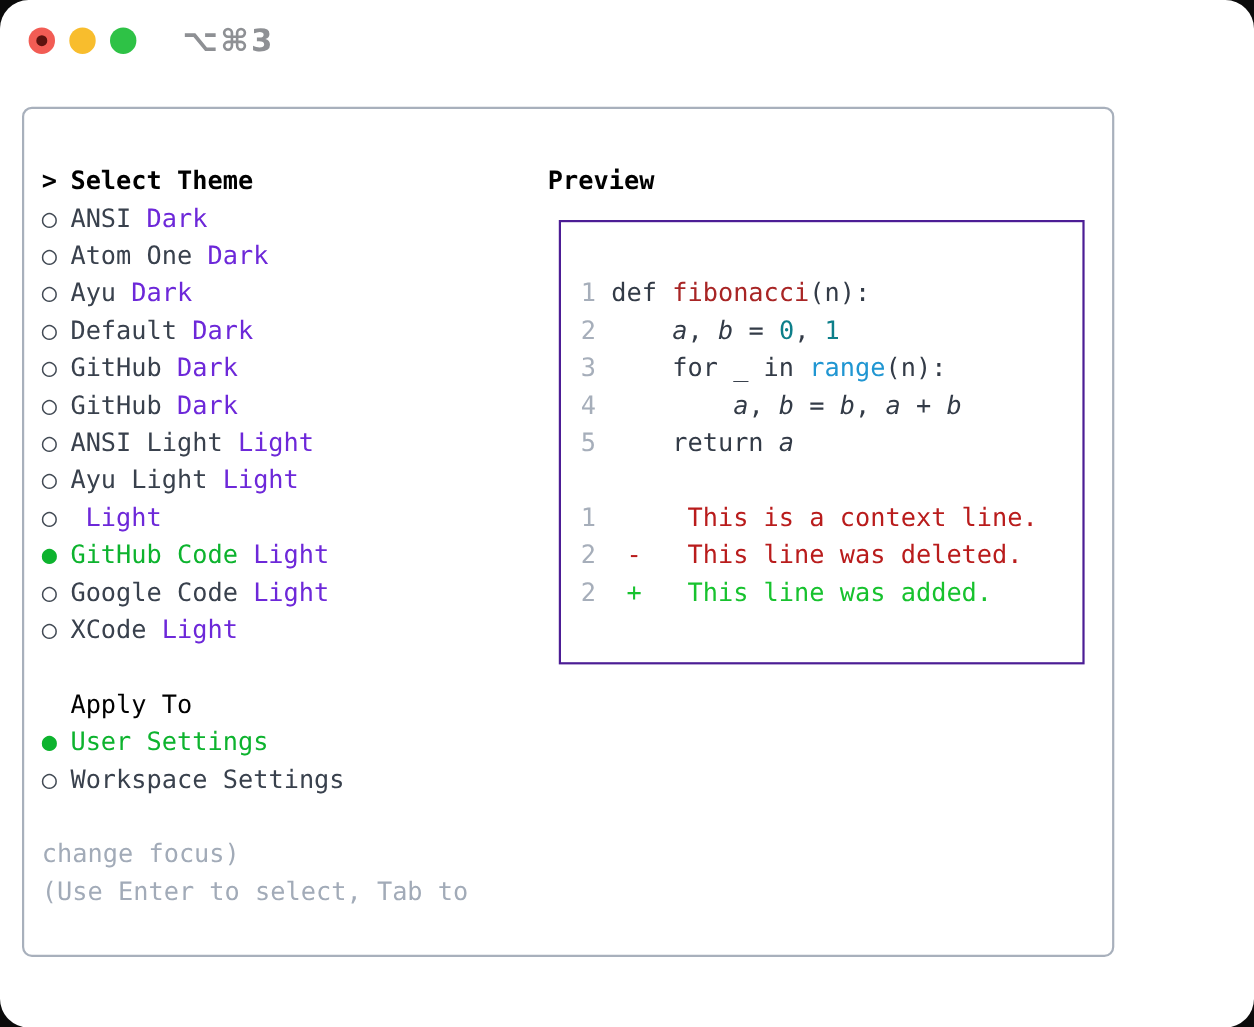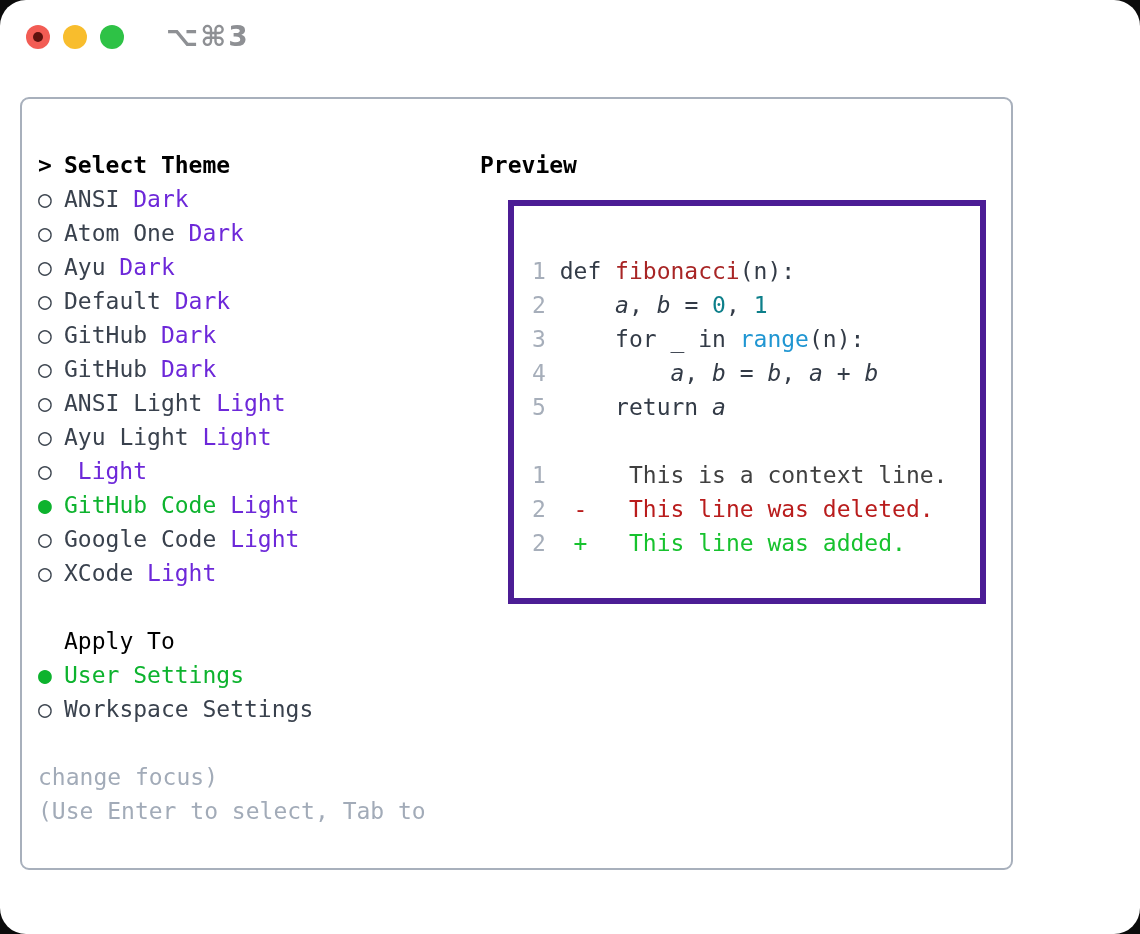--- a/index.html
+++ b/index.html
@@ -35,40 +35,40 @@
   .row.header .marker{color:#000;font-weight:bold;}
   .row.header .tname{color:#000;font-weight:bold;}
   .tname{color:#39414d;}
   .ttag{color:#6d28d9;margin-left:13.8px;}
   .row.sel .marker{color:#0db32e;}
   .row.sel .tname{color:#0db32e;}
   .row.subheader .tname{color:#000;}
   .hintline{height:34px;line-height:34px;font-size:23px;color:#a2abb8;white-space:pre;}
   
   .preview-title{
-    position:absolute;left:458px;top:49px;height:34px;line-height:34px;
+    position:absolute;left:476px;top:49px;height:34px;line-height:34px;
     font-size:23px;font-weight:bold;color:#000;
   }
   .preview-box{
     position:absolute;left:486px;top:101px;width:478px;height:404px;
-    box-sizing:border-box;border:6px solid #4c1d95;background:#fff;
+    box-sizing:border-box;border:2px solid #4c1d95;background:#fff;
   }
   .codepre{
     position:absolute;left:18px;top:48px;margin:0;
     font-family:"DejaVu Sans Mono","Liberation Mono",monospace;
     font-size:23px;line-height:34px;white-space:pre;
   }
   .cl{height:34px;}
   .ln{color:#a6aeba;}
   .code{color:#333b47;}
   .fn{color:#a82525;}
   .numlit{color:#0d7f8a;}
   .call{color:#2096d2;}
   .var{color:#333b47;font-style:italic;}
-  .ctx{color:#404040;}
+  .ctx{color:#b91c1c;}
   .del{color:#b91c1c;}
   .add{color:#17c22e;}
 </style>
 </head>
 <body>
 
 <div class="frame">
 
   <div class="titlebar">
     <span class="light red">

